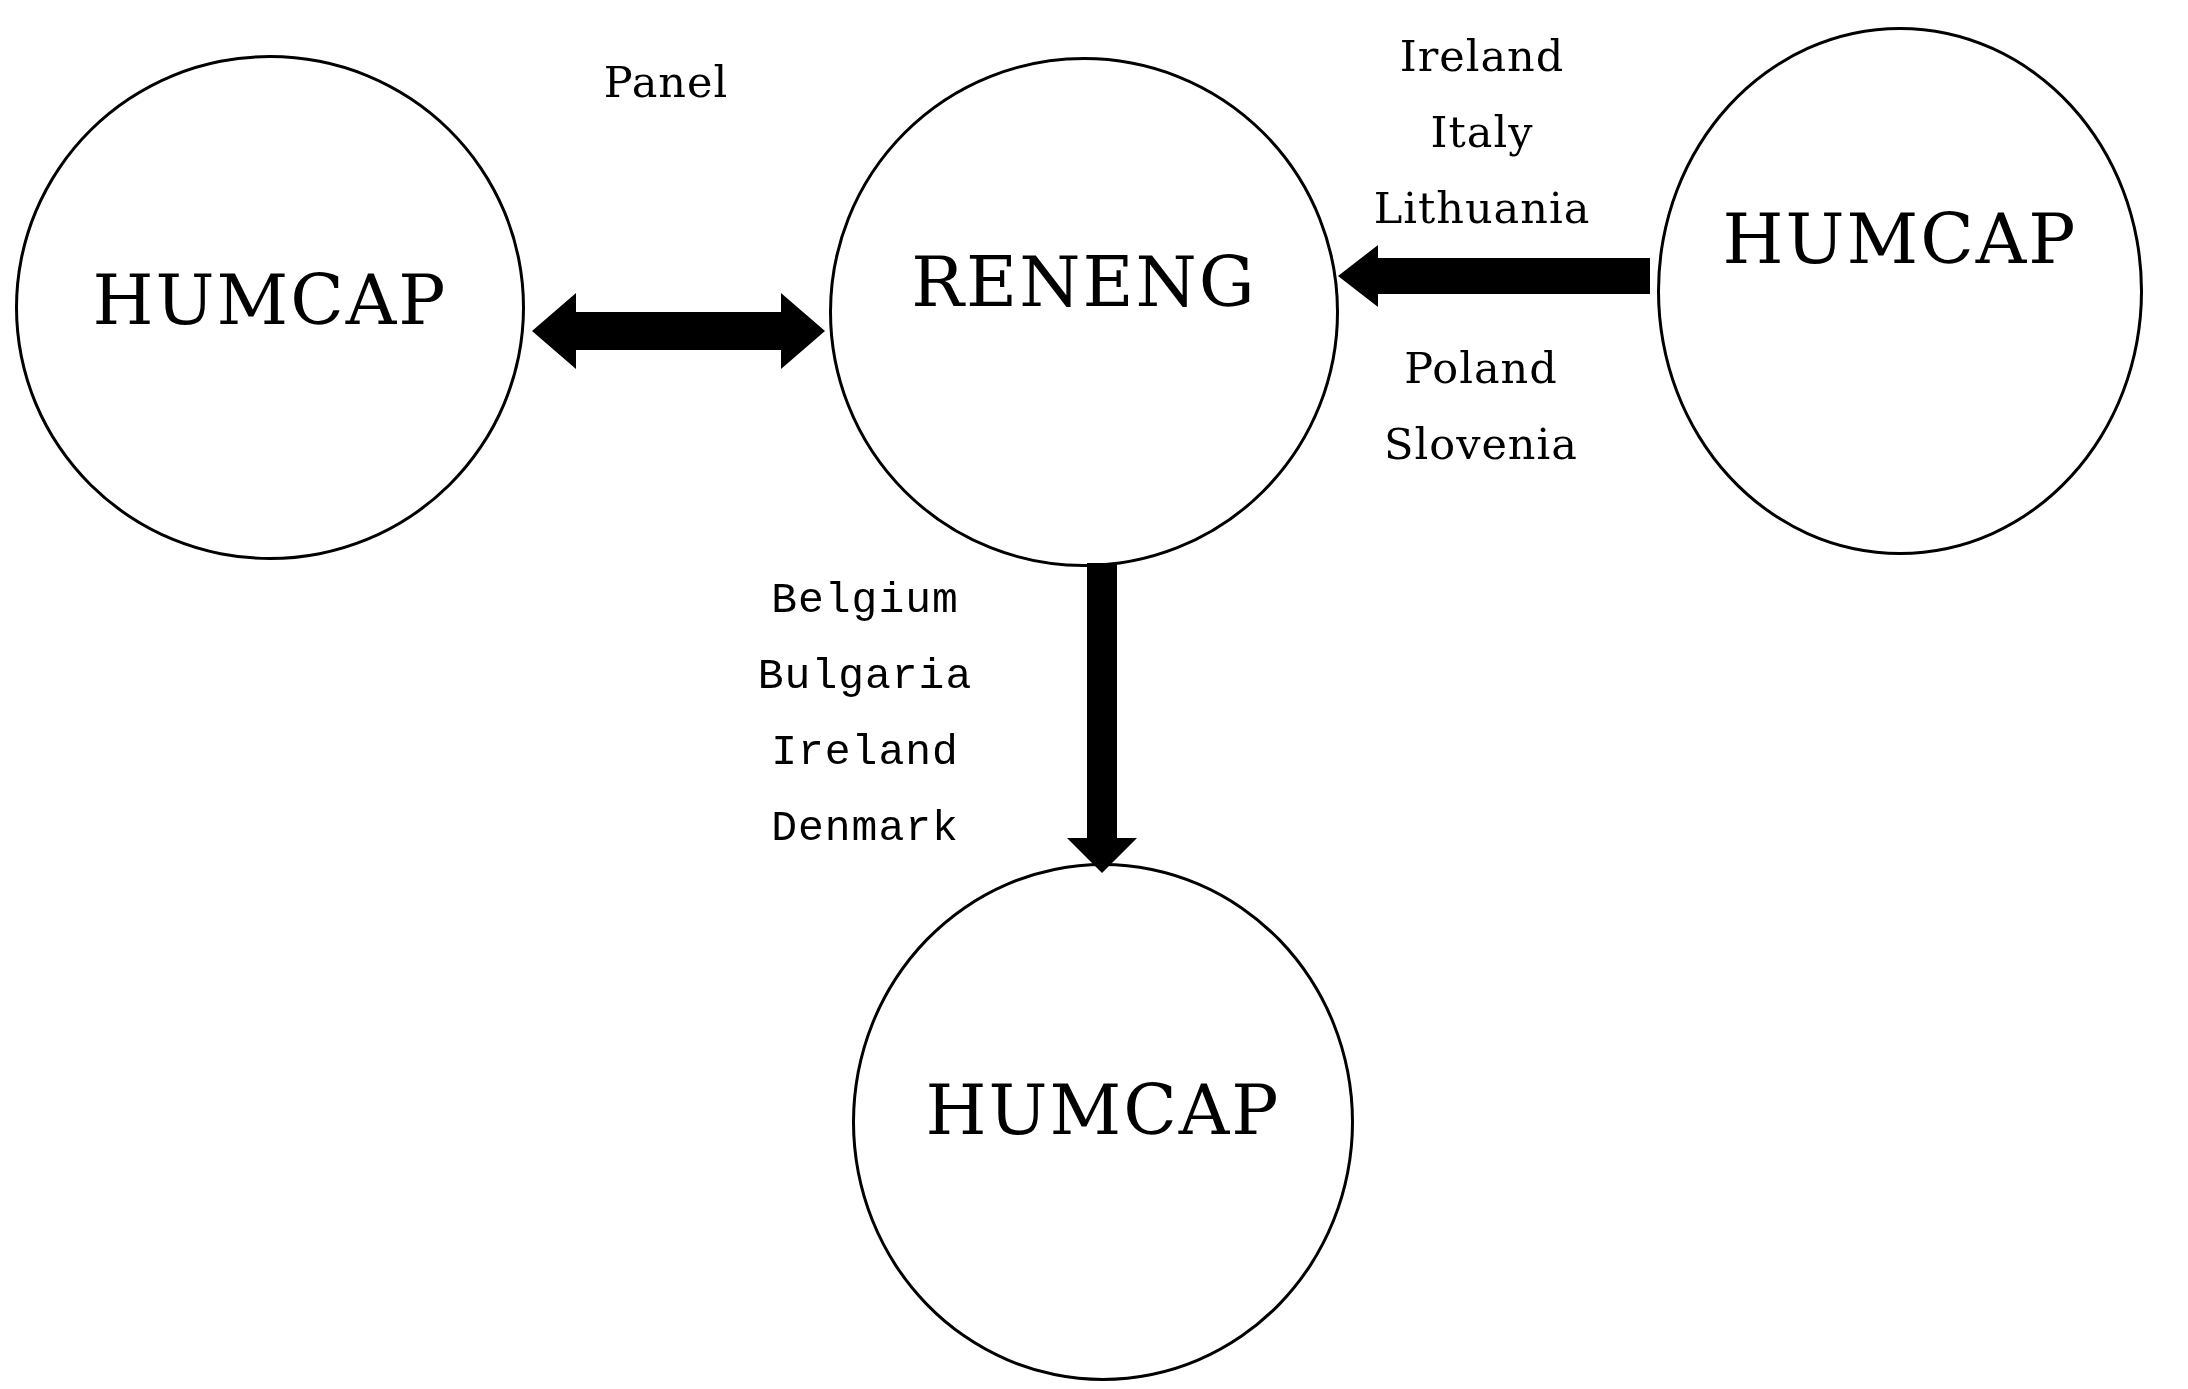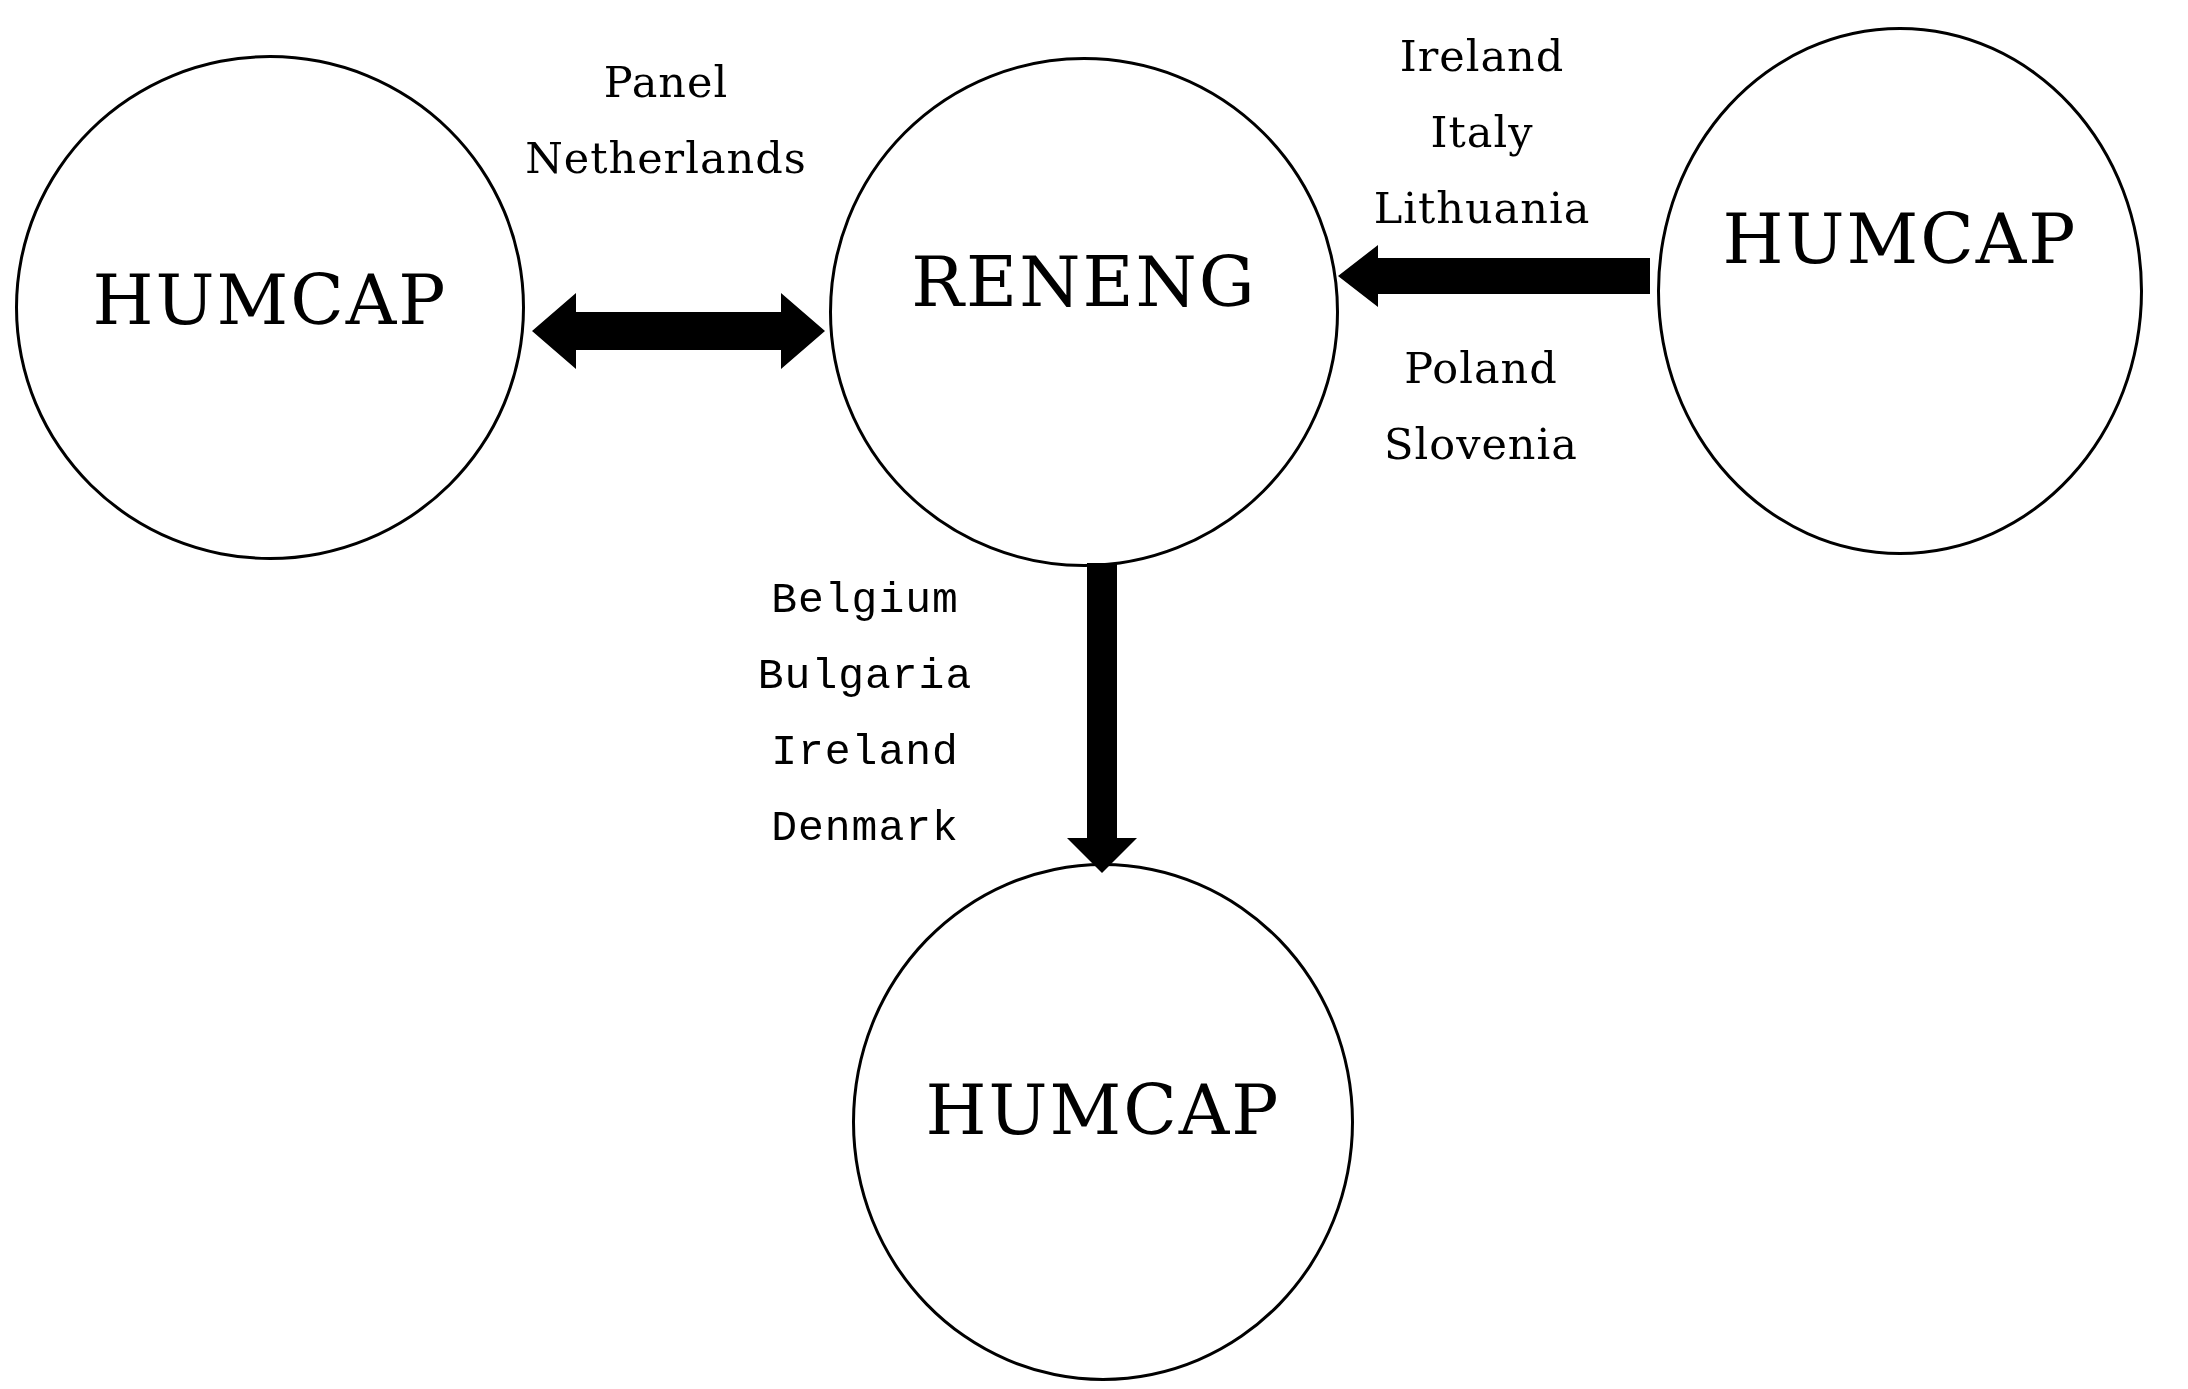--- a/index.html
+++ b/index.html
@@ -79,21 +79,20 @@
   </div>
 
   <svg class="arrows-layer" viewBox="0 0 2188 1389" xmlns="http://www.w3.org/2000/svg">
     <polygon class="arrow" points="532,331 576,293 576,312 781,312 781,293 825,331 781,369 781,350 576,350 576,369"></polygon>
     <polygon class="arrow" points="1338,276 1378,245 1378,258 1650,258 1650,294 1378,294 1378,307"></polygon>
     <polygon class="arrow" points="1087,563 1117,563 1117,838 1137,838 1102,873 1067,838 1087,838"></polygon>
   </svg>
 
   <div class="edge-labels labels-panel">
     <span>Panel</span>
-    <span>Netherlands</span>
   </div>
 
   <div class="edge-labels labels-ireland">
     <span>Ireland</span>
     <span>Italy</span>
     <span>Lithuania</span>
   </div>
 
   <div class="edge-labels labels-poland">
     <span>Poland</span>

